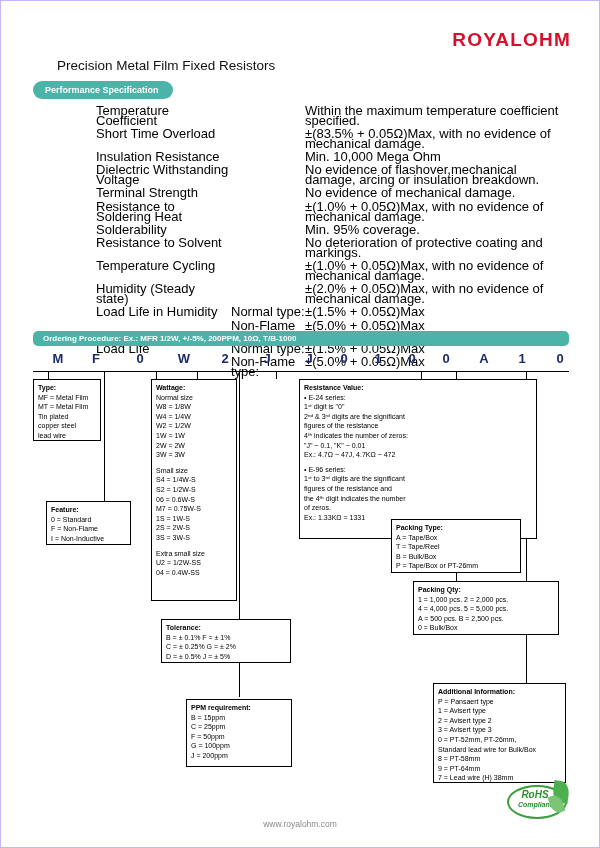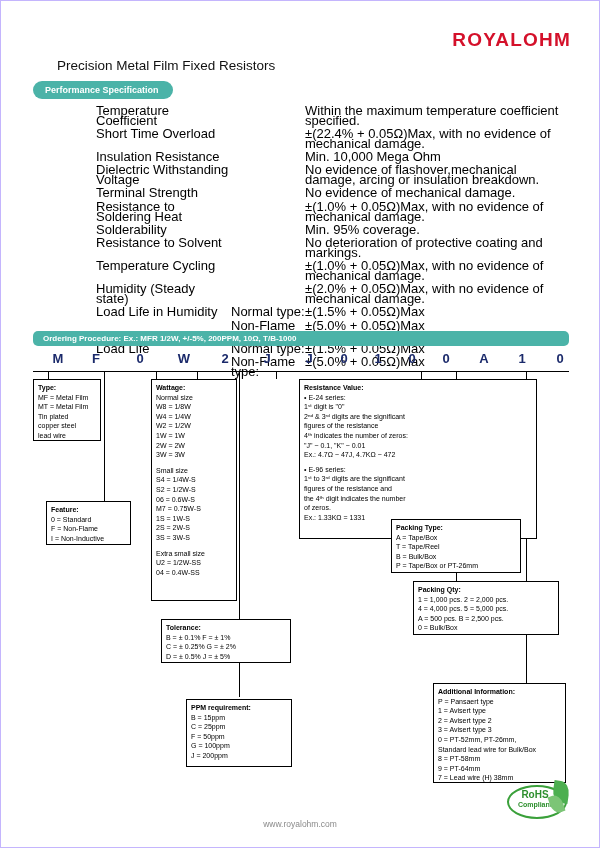--- a/index.html
+++ b/index.html
@@ -115,21 +115,21 @@
     position:absolute;
     left:0;right:0;
     top:818px;
     text-align:center;
     font-size:8.5px;
     color:#8a8a8a;
   }
   .rohs{
     position:absolute;
     right:30px;top:780px;
-    width:62px;height:40px;
+    width:62px;height:40px;font-style:italic;
   }
   .rohs .oval{
     position:absolute;left:0;top:4px;
     width:56px;height:30px;
     border:2px solid #3aa03a;
     border-radius:50%;
     background:#fff;
   }
   .rohs .t1{
     position:absolute;left:0;top:8px;width:56px;
@@ -168,21 +168,21 @@
   <table class="spec-table">
     <tbody>
       <tr>
         <td class="label">Temperature Coefficient</td>
         <td class="subl"></td>
         <td>Within the maximum temperature coefficient specified.</td>
       </tr>
       <tr>
         <td class="label">Short Time Overload</td>
         <td class="subl"></td>
-        <td>±(22.4% + 0.05Ω)Max, with no evidence of mechanical damage.</td>
+        <td>±(83.5% + 0.05Ω)Max, with no evidence of mechanical damage.</td>
       </tr>
       <tr>
         <td class="label">Insulation Resistance</td>
         <td class="subl"></td>
         <td>Min. 10,000 Mega Ohm</td>
       </tr>
       <tr>
         <td class="label">Dielectric Withstanding Voltage</td>
         <td class="subl"></td>
         <td>No evidence of flashover,mechanical damage, arcing or insulation breakdown.</td>

